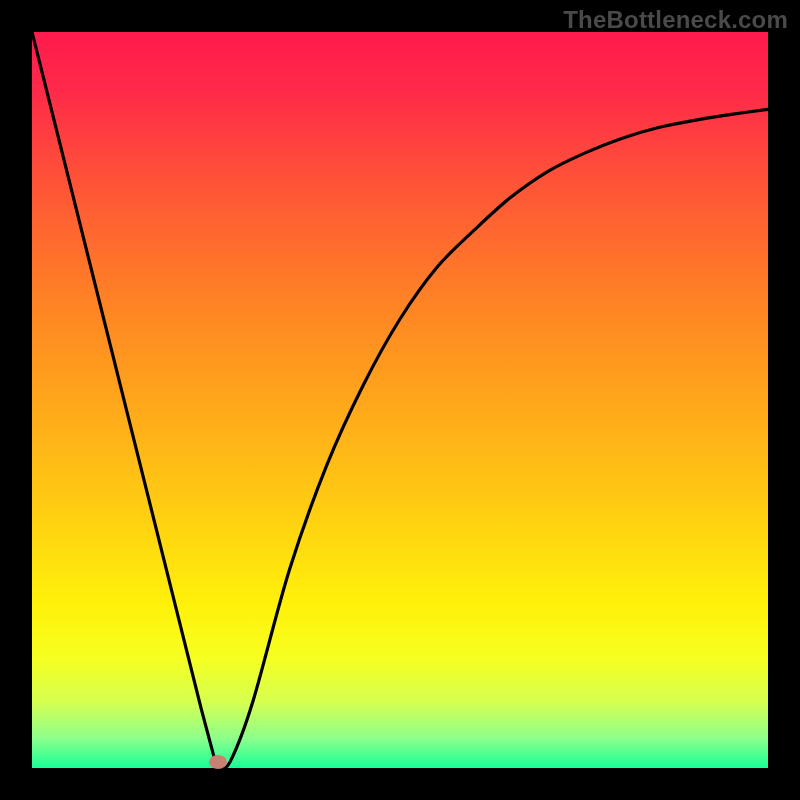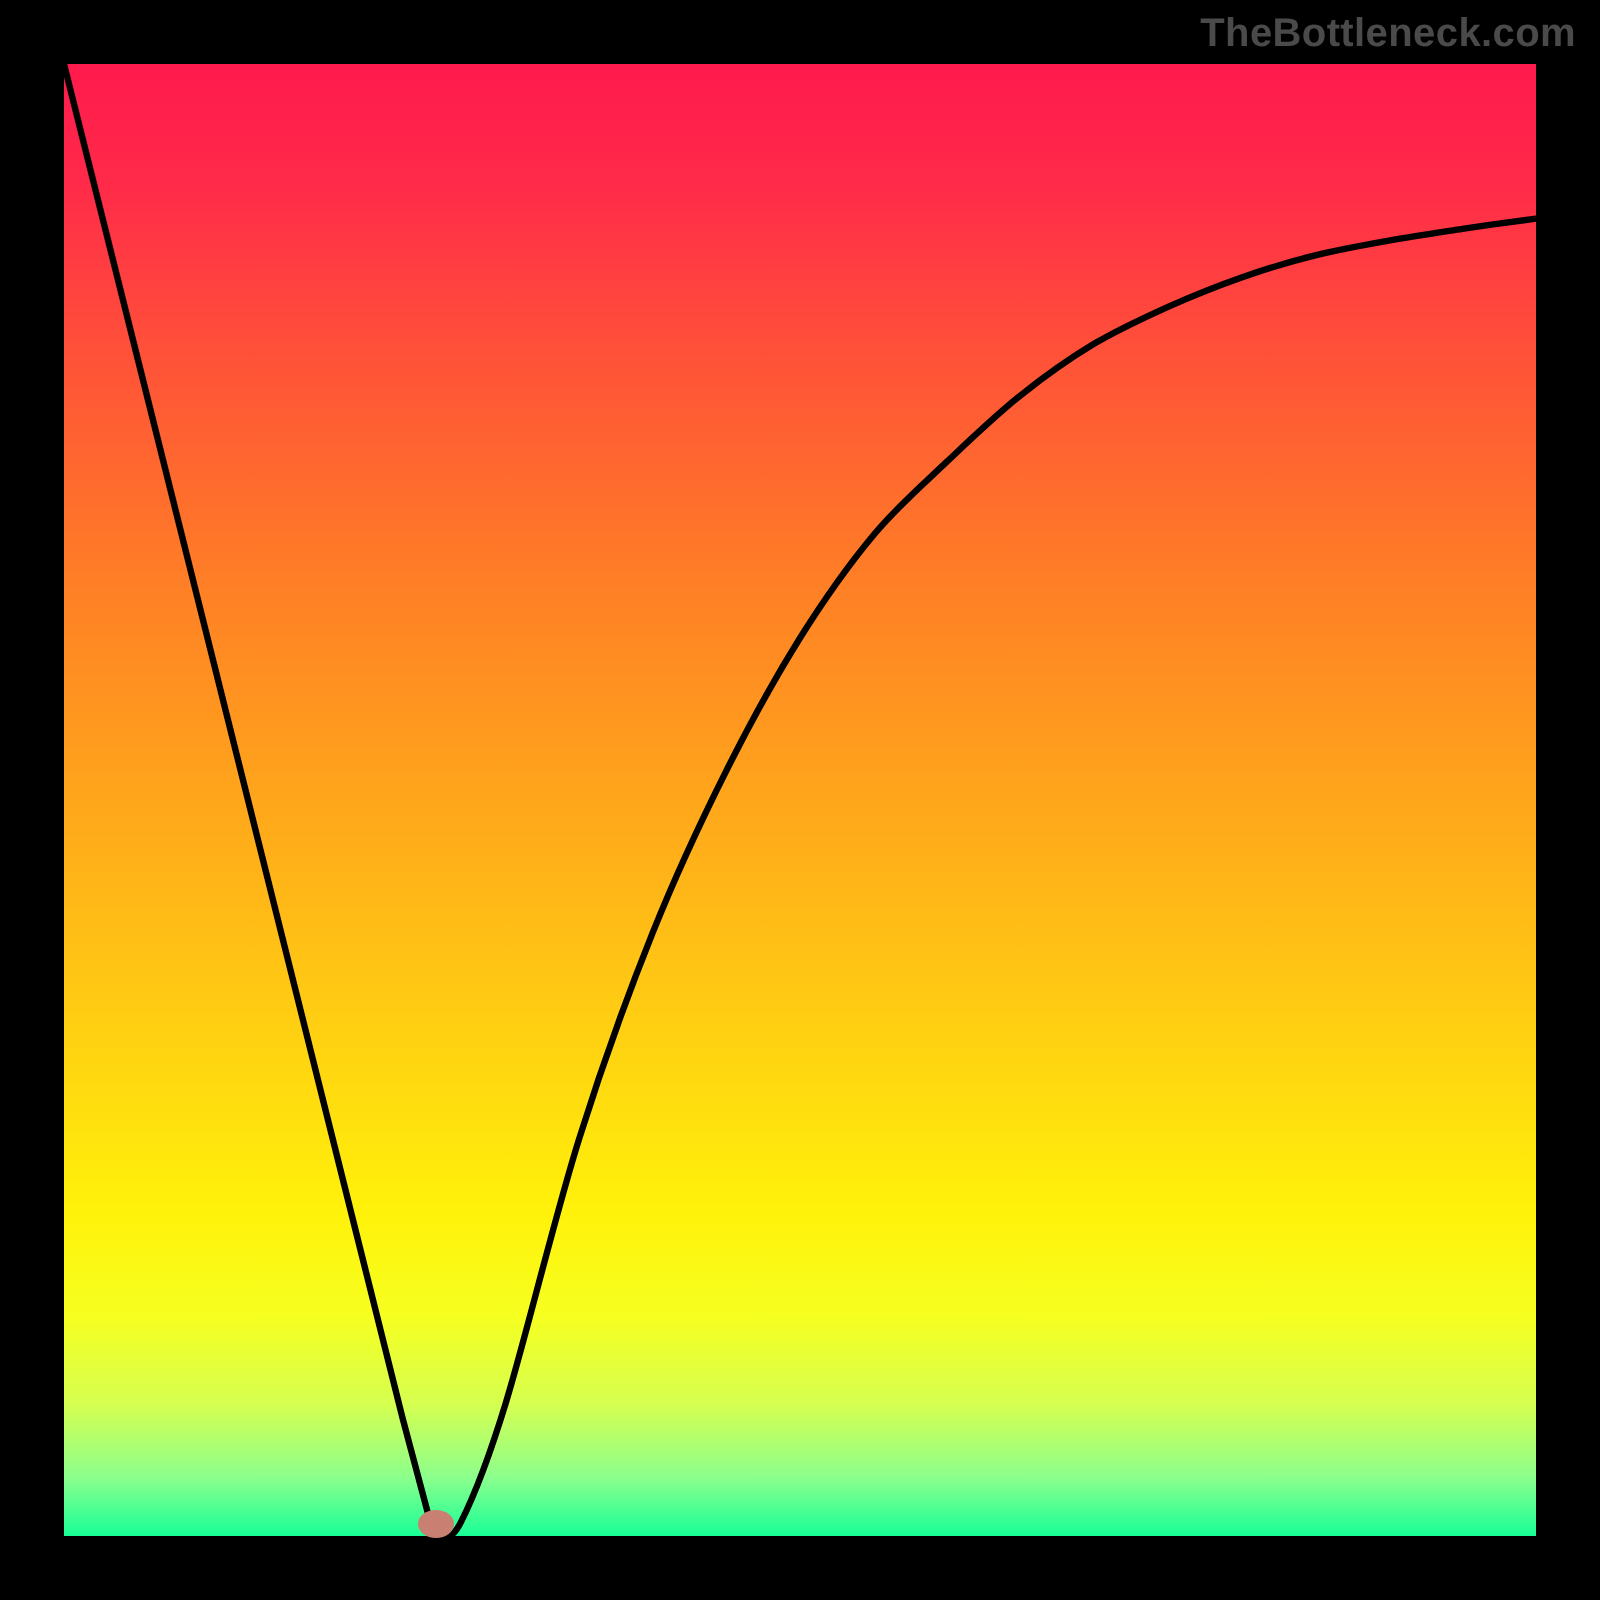--- a/index.html
+++ b/index.html
@@ -31,21 +31,21 @@
     left: 0;
     top: 0;
     width: 736px;
     height: 736px;
   }
   .watermark {
     position: absolute;
     top: 6px;
     right: 12px;
     color: #4a4a4a;
-    font-size: 20px;
+    font-size: 24px;
     font-weight: 600;
     letter-spacing: 0.2px;
     user-select: none;
   }
   .marker {
     position: absolute;
     width: 18px;
     height: 14px;
     border-radius: 50%;
     background: #c97f72;

